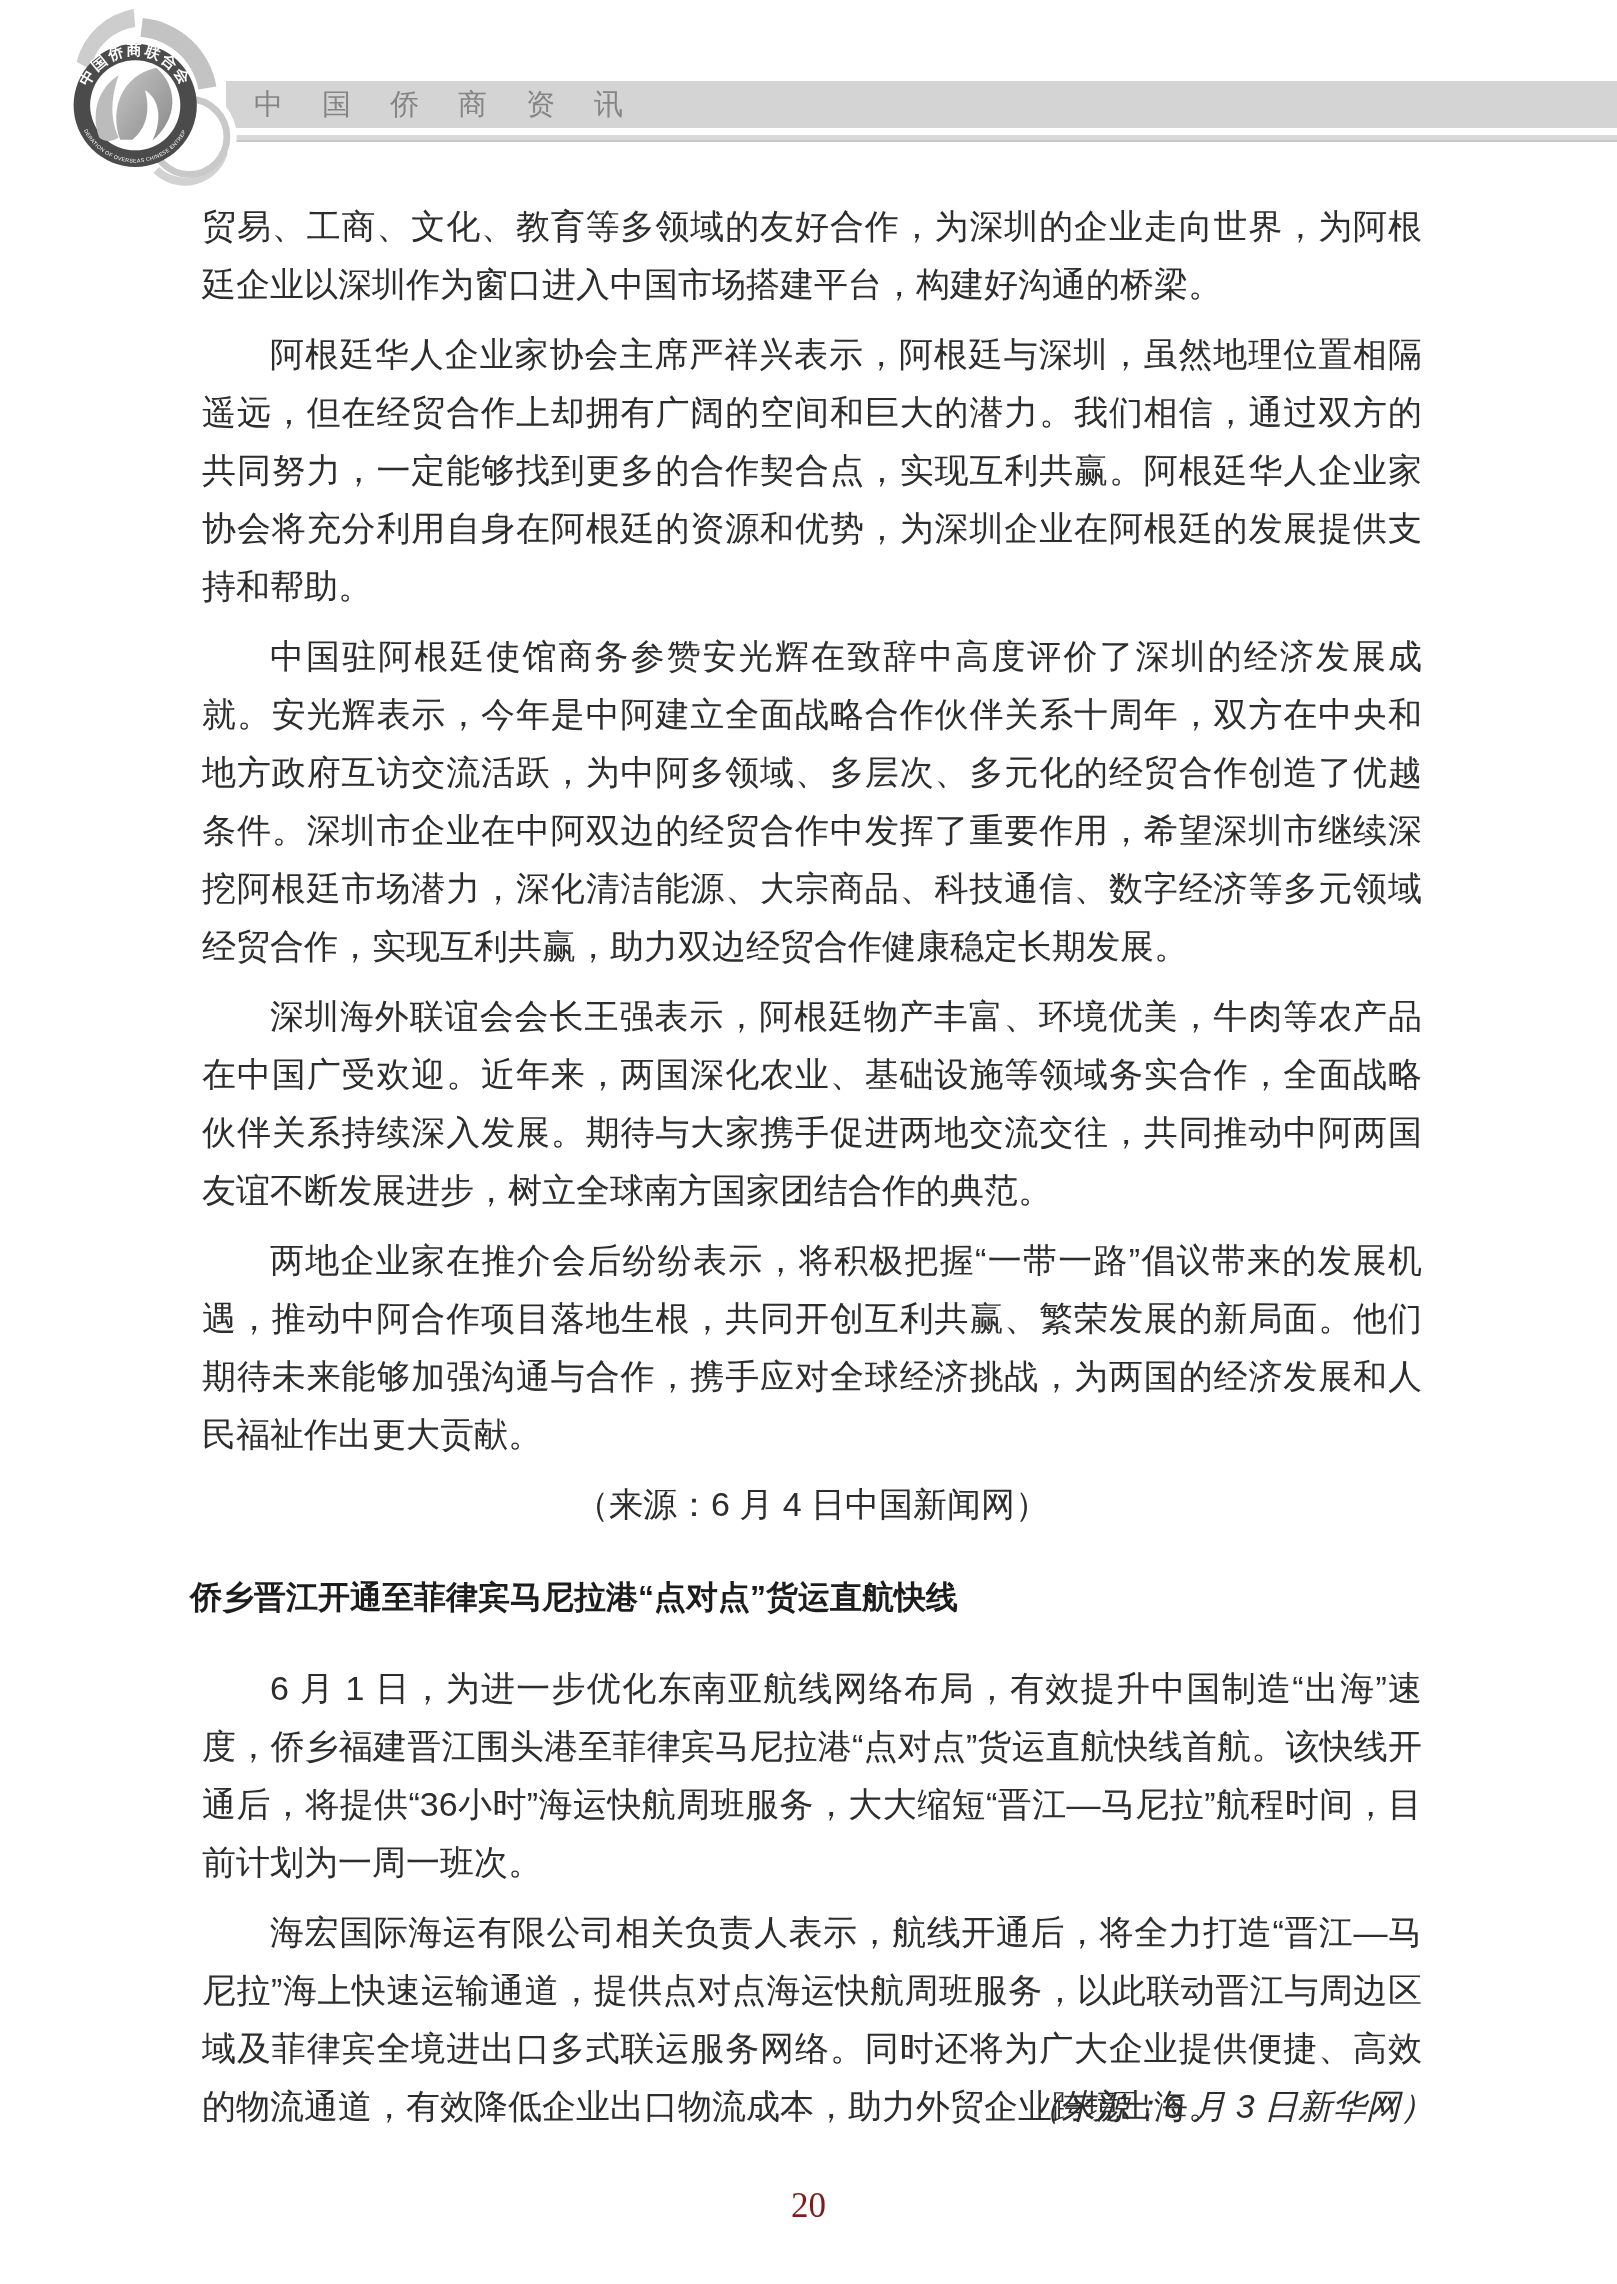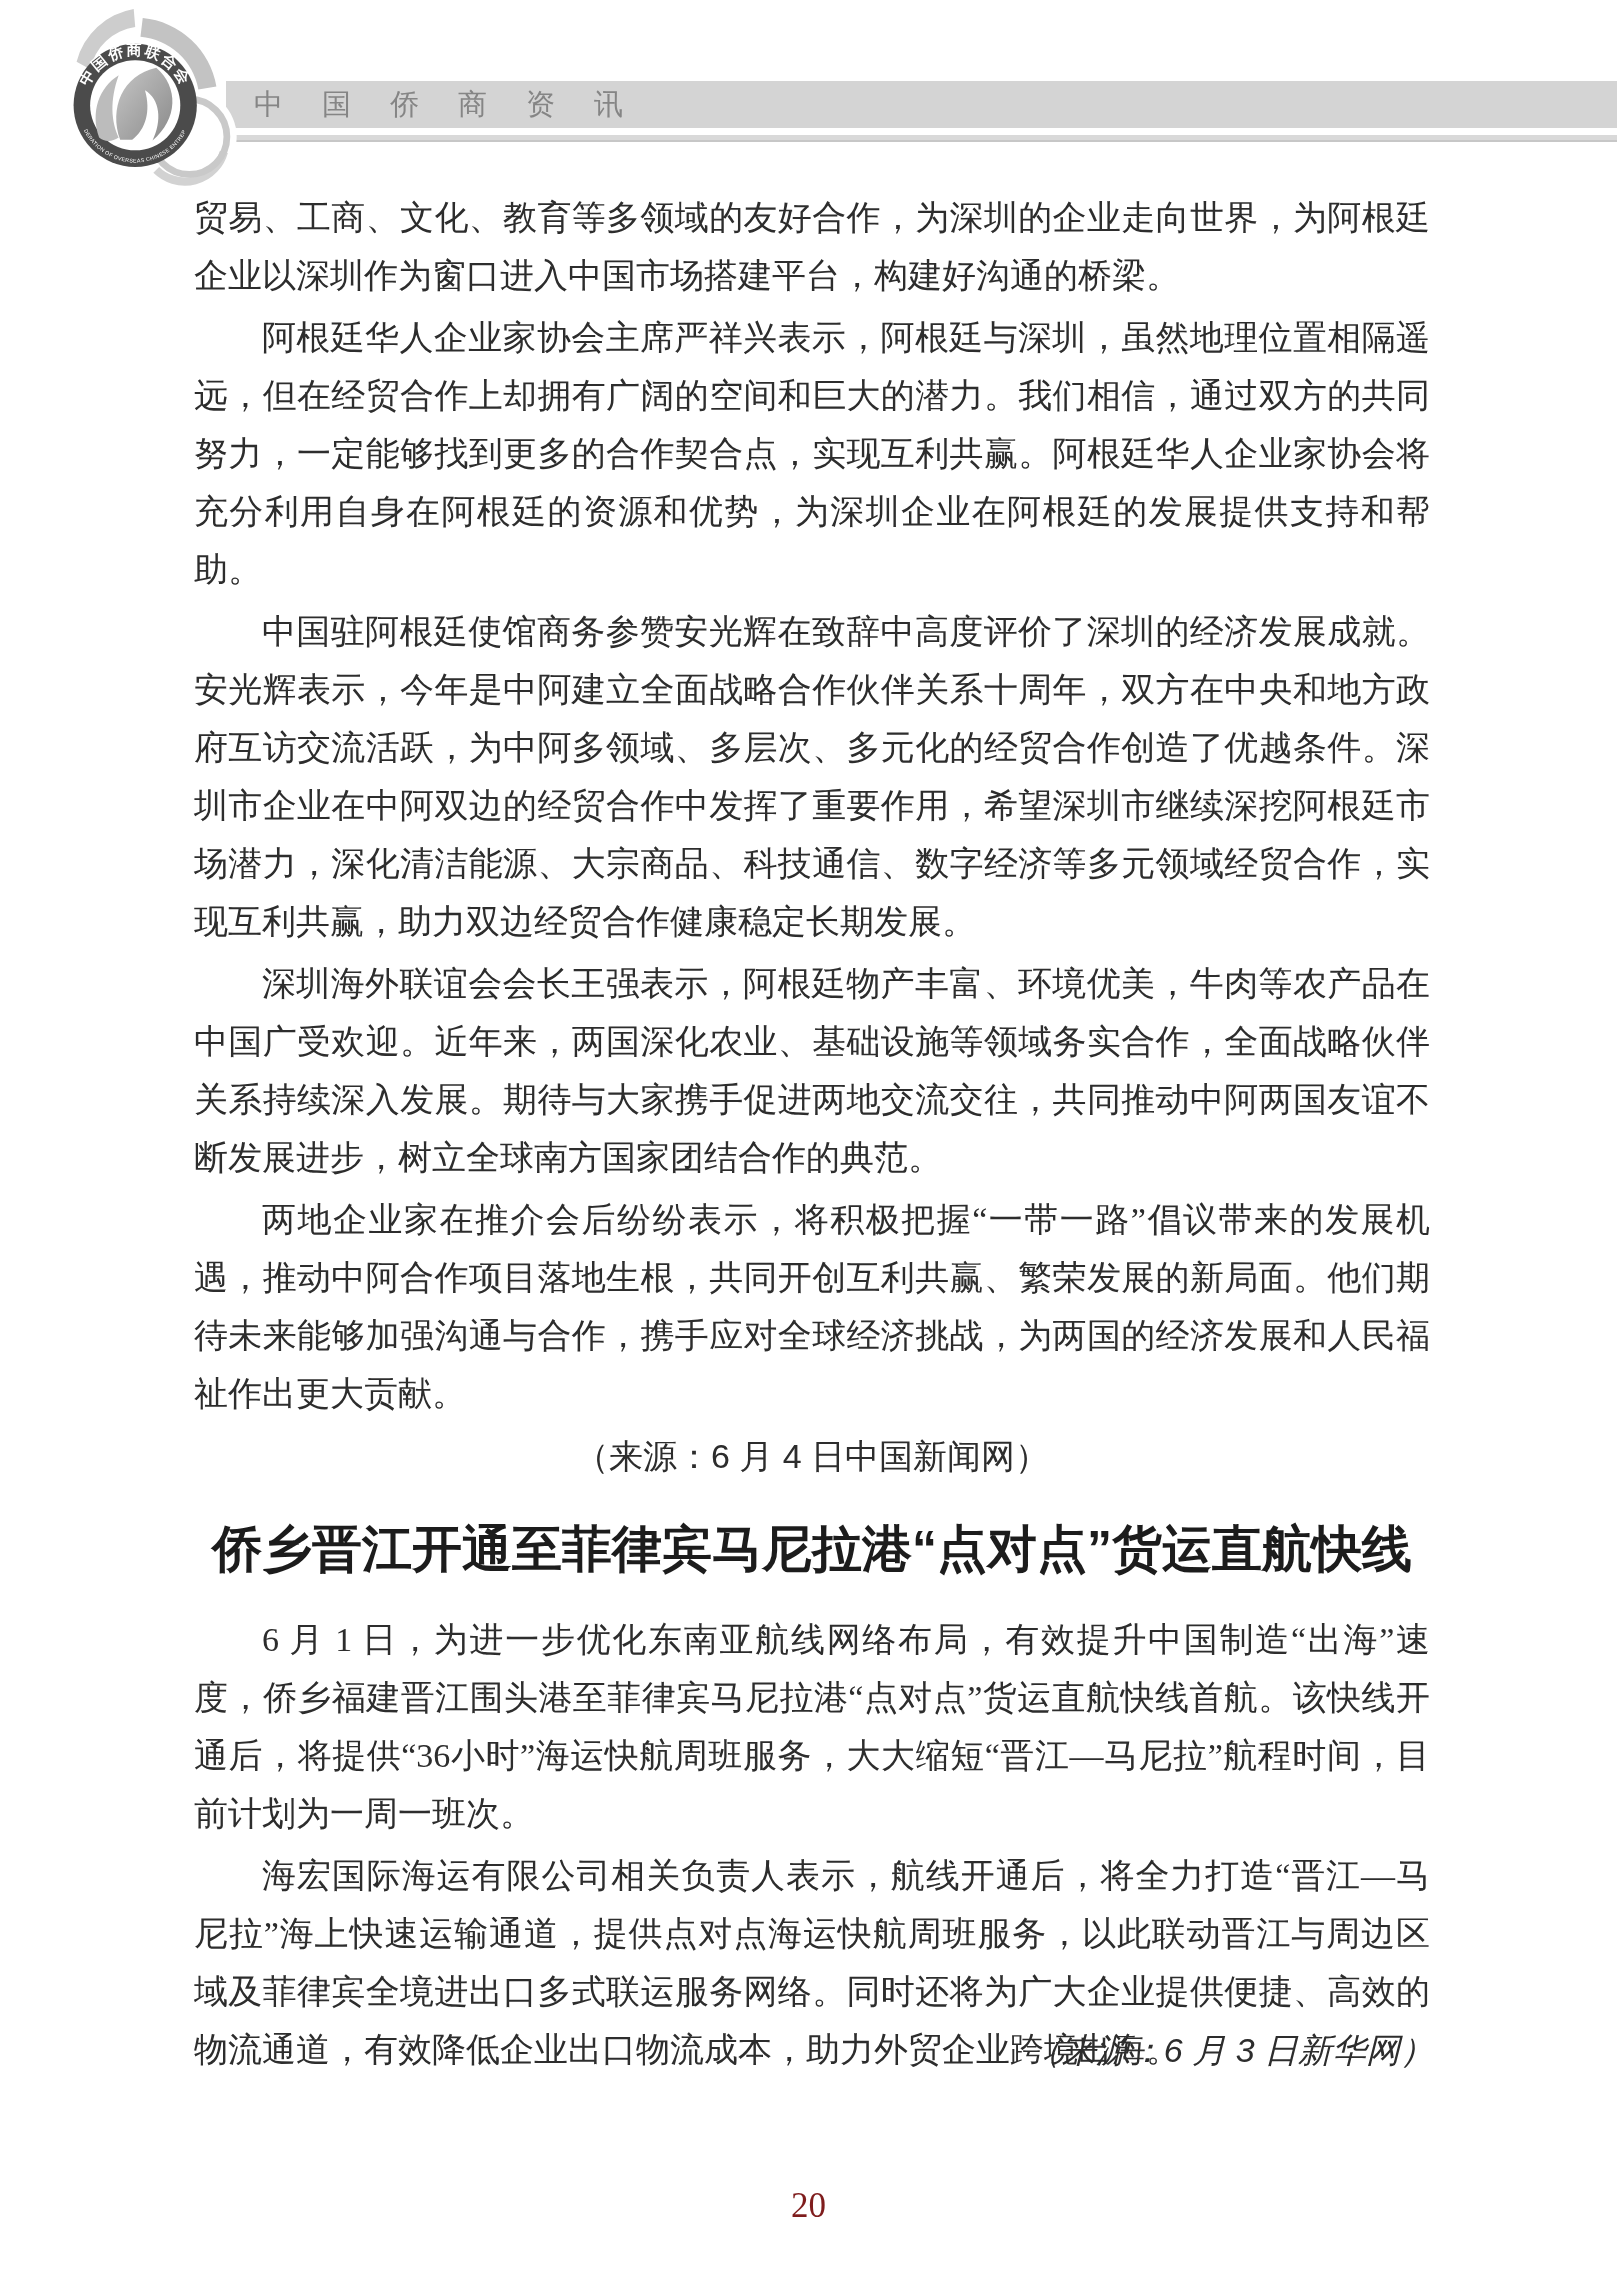--- a/index.html
+++ b/index.html
@@ -26,27 +26,27 @@
     font-size:29px;letter-spacing:39px;color:#858585;
     white-space:nowrap;
   }
   .logo{position:absolute;left:30px;top:3px;}
   
   .content{
     position:absolute;left:190px;top:185px;width:1244px;
     font-size:34px;line-height:58px;color:#2d2d2d;
     text-align:justify;
   }
-  .body-p{margin:4px;text-indent:2em;font-family:Liberation Serif, serif;}
+  .body-p{margin:12px;text-indent:2em;}
   .no-indent{text-indent:0;}
   .source{margin:0;text-align:center;text-indent:0;}
   .article-title{
     margin:34px 0 32px 0;
-    font-size:50px;line-height:60px;font-weight:bold;
-    text-align:center;color:#1c1c1c;text-indent:0;
+    font-size:32px;line-height:60px;font-weight:bold;
+    color:#1c1c1c;text-indent:0;
   }
   .last-para-wrap{position:relative;}
   .source-inline{position:absolute;right:0;bottom:0;line-height:58px;white-space:nowrap;font-style:italic;}
   .page-number{
     position:absolute;top:2186px;left:0;width:100%;
     text-align:center;
     font-family:"Liberation Serif", serif;
     font-size:35px;color:#7f1d1d;
   }
 </style>

